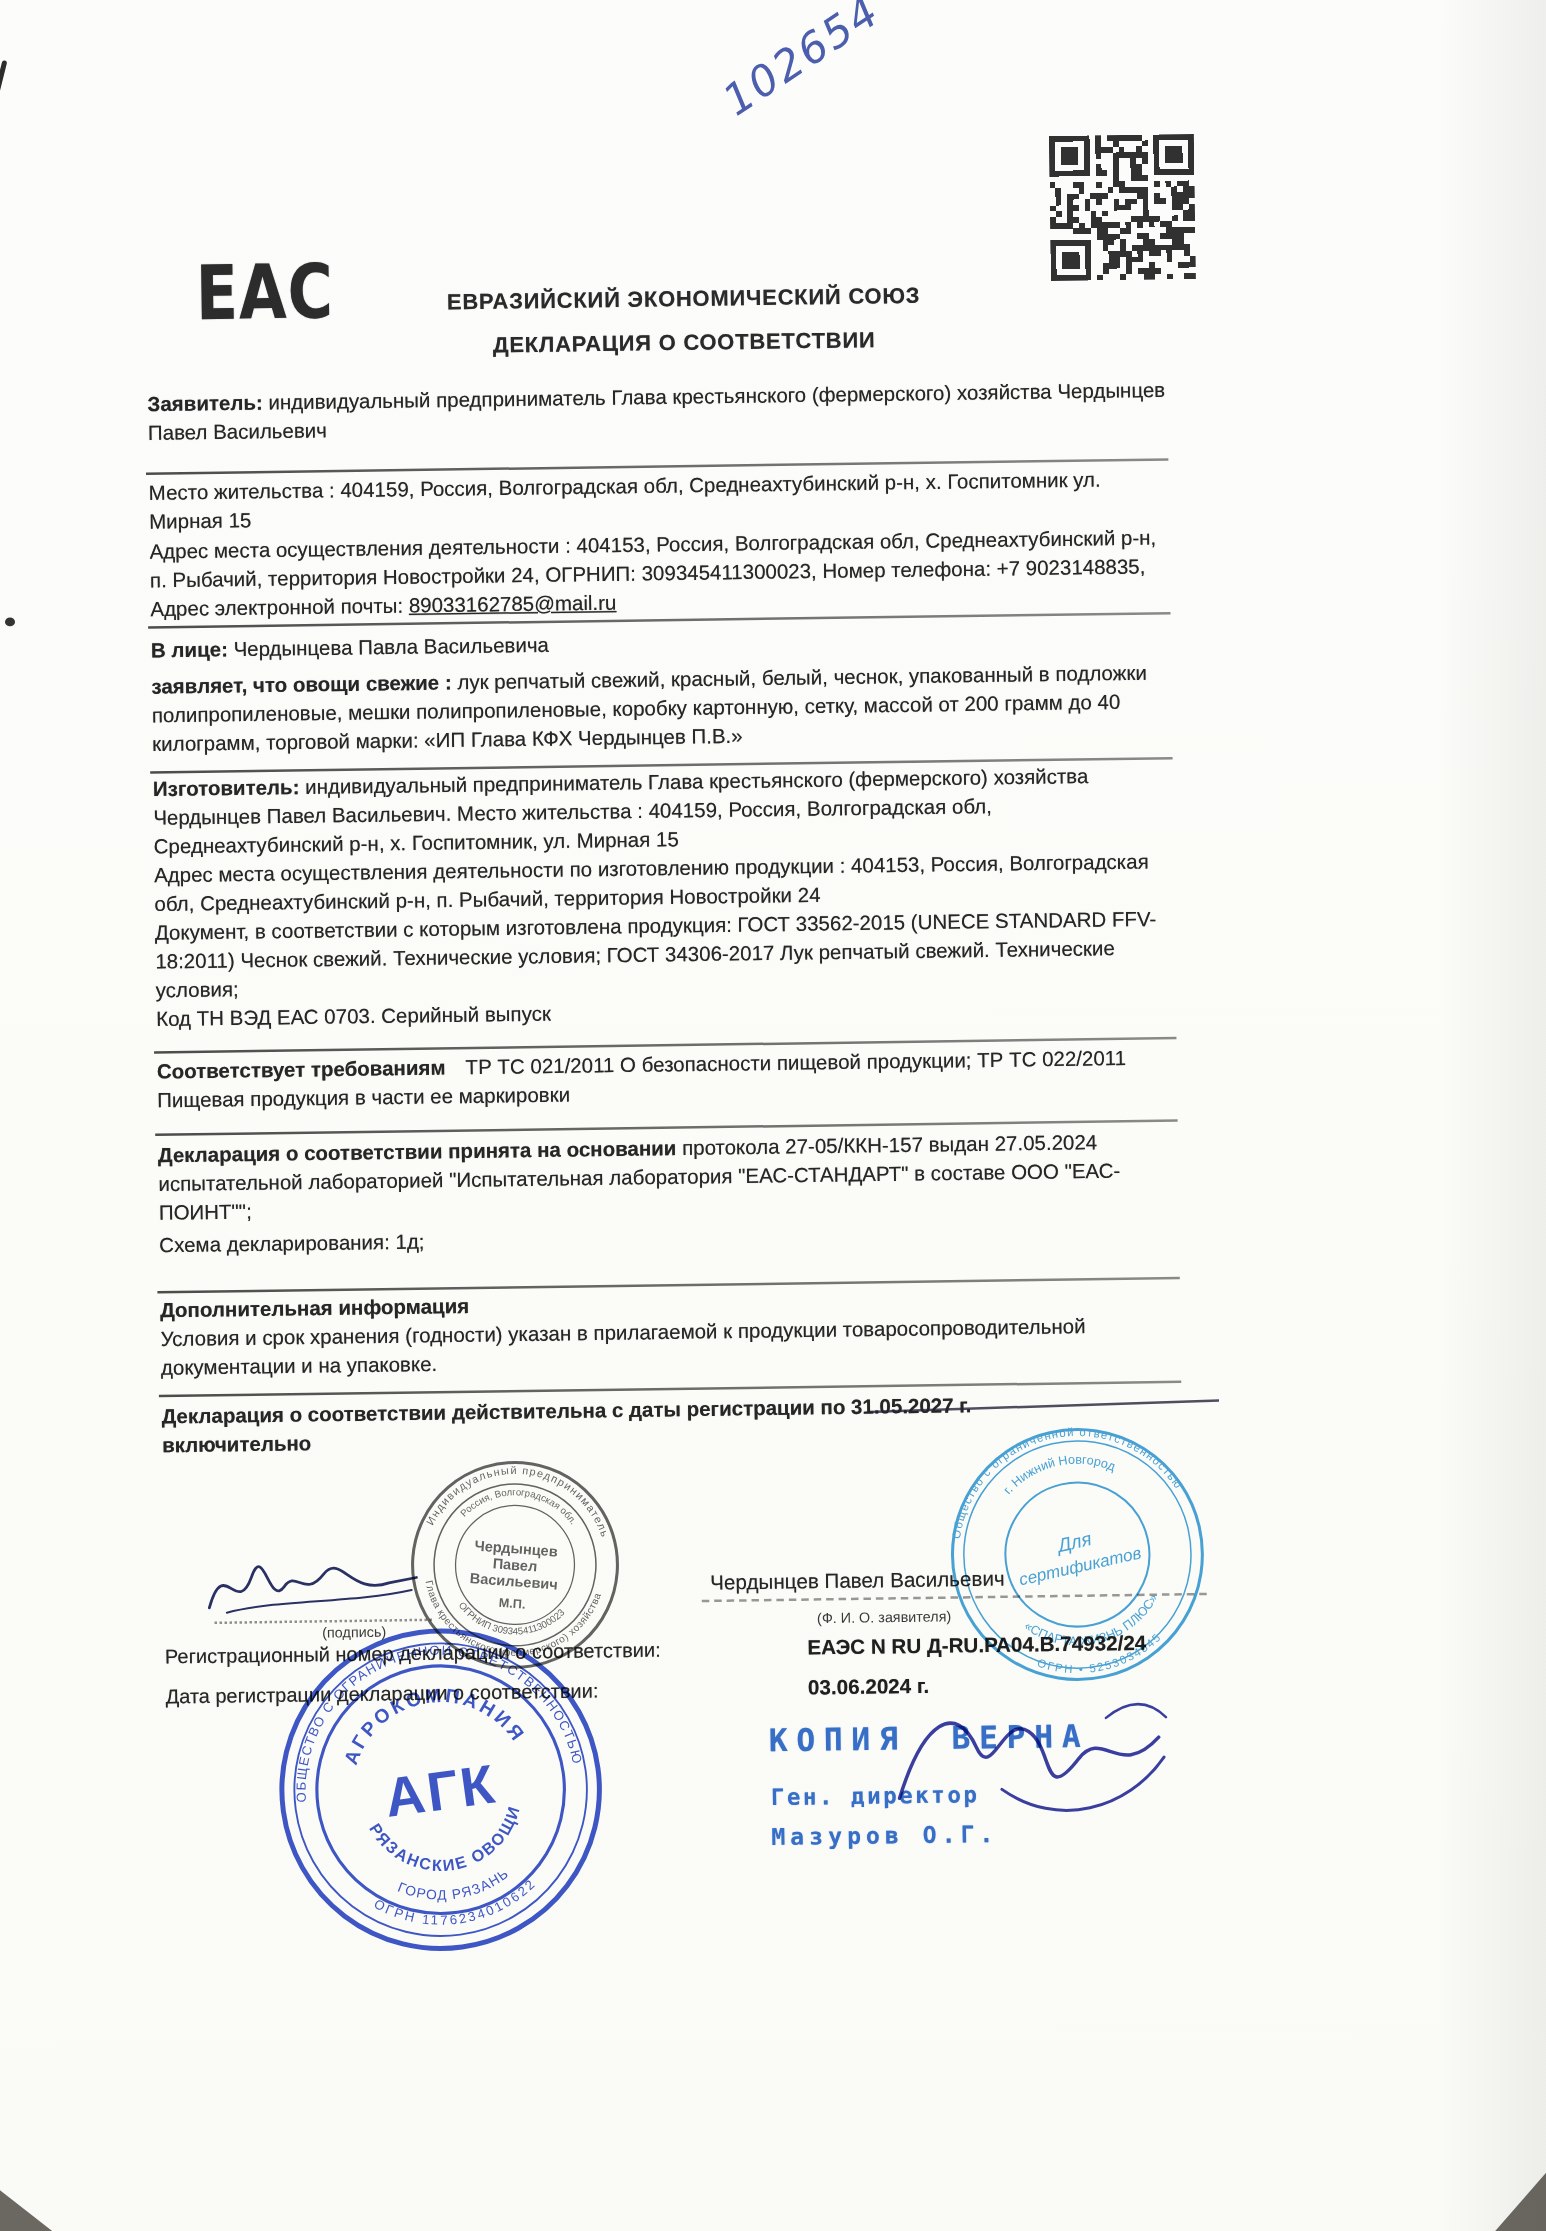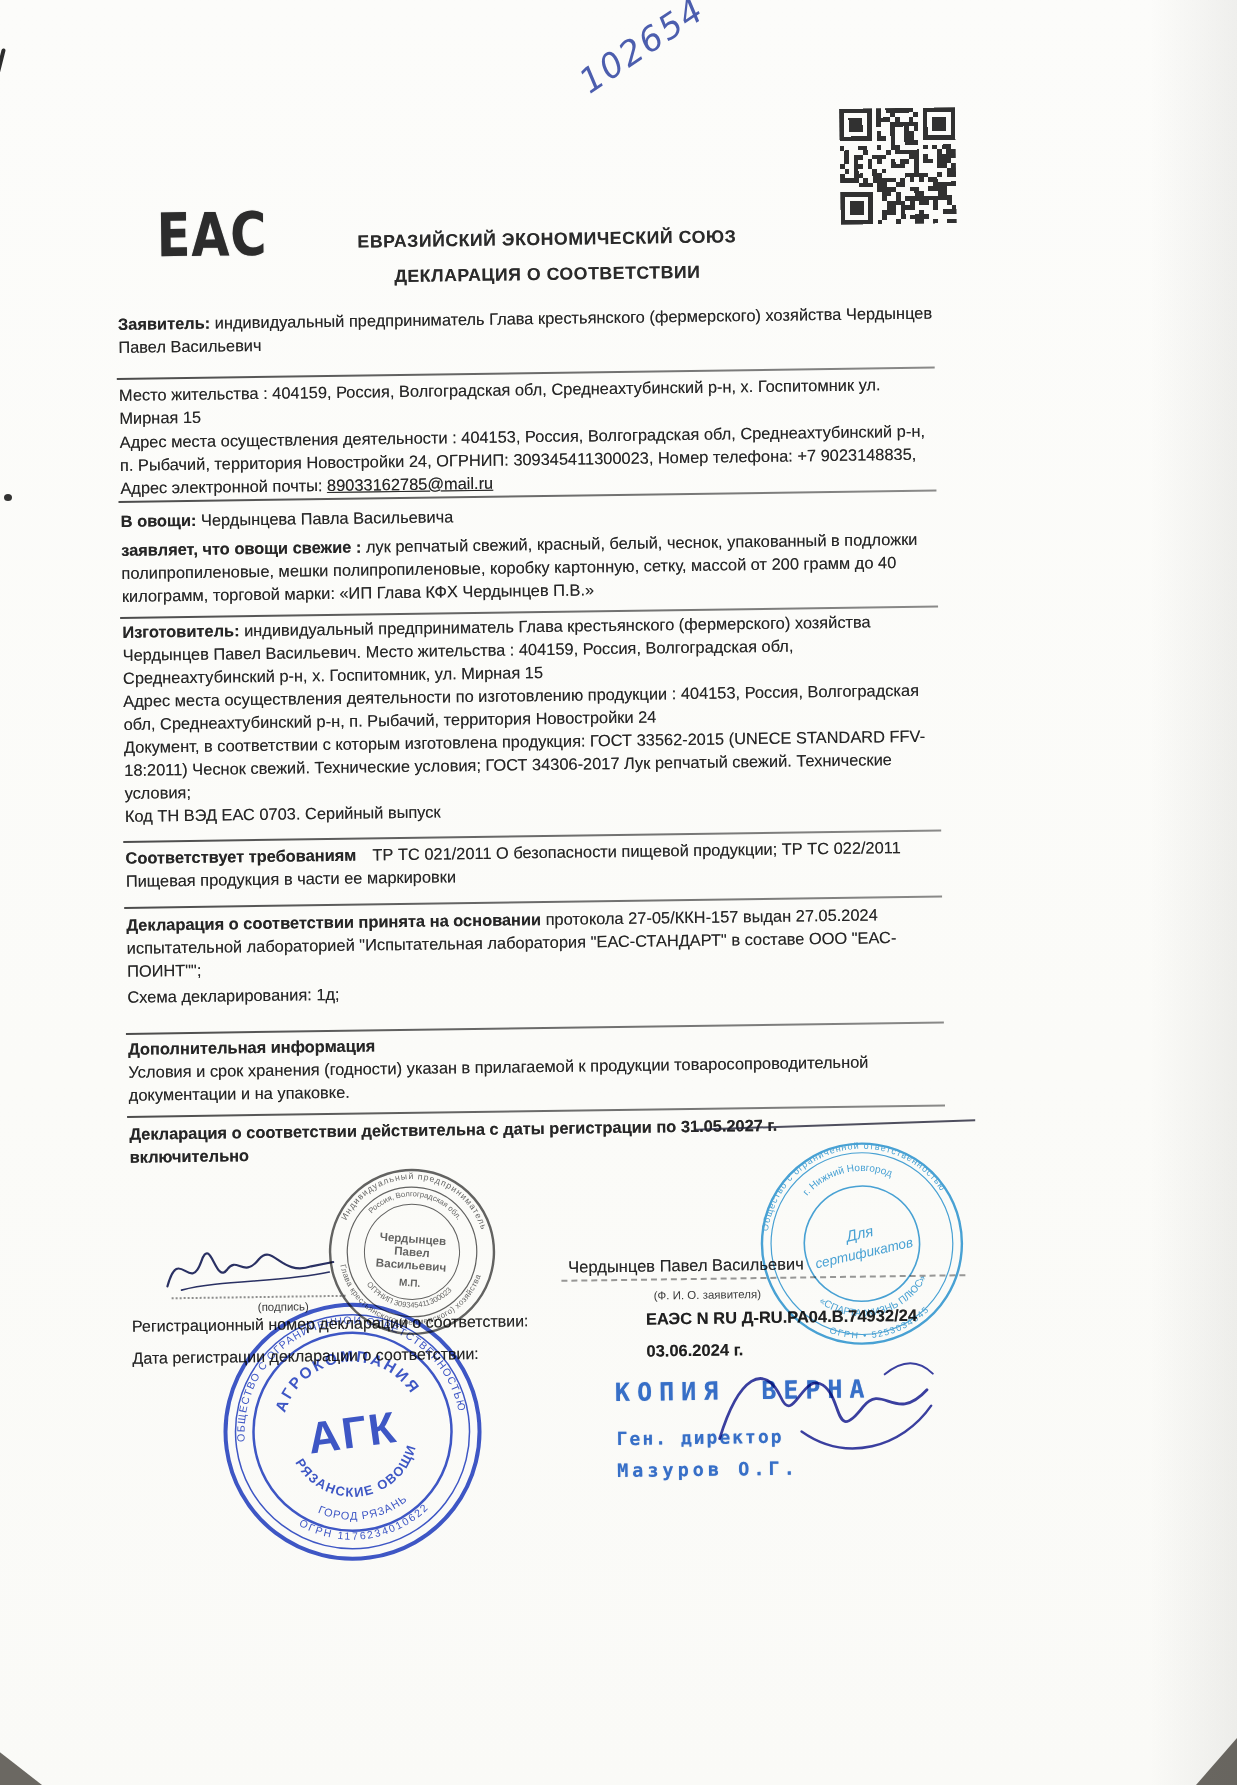--- a/index.html
+++ b/index.html
@@ -319,21 +319,21 @@
       <p class="t" style="top:306px"><span class="lead">Заявитель:</span><span> индивидуальный предприниматель Глава крестьянского (фермерского) хозяйства Чердынцев Павел Васильевич</span></p>
 
       <div class="rule" style="top:371px"></div>
 
       <p class="t" style="top:377px">Место жительства : 404159, Россия, Волгоградская обл, Среднеахтубинский р-н, х. Госпитомник ул. Мирная 15</p>
 
       <p class="t" style="top:424px"><span>Адрес места осуществления деятельности : 404153, Россия, Волгоградская обл, Среднеахтубинский р-н, п. Рыбачий, территория Новостройки 24, ОГРНИП: 309345411300023, Номер телефона: +7 9023148835, Адрес электронной почты: </span><span class="u">89033162785@mail.ru</span></p>
 
       <div class="rule" style="top:494px"></div>
 
-      <p class="t" style="top:503px"><span class="lead">В овощи:</span><span> Чердынцева Павла Васильевича</span></p>
+      <p class="t" style="top:503px"><span class="lead">В лице:</span><span> Чердынцева Павла Васильевича</span></p>
 
       <p class="t" style="top:532px"><span class="lead">заявляет, что овощи свежие :</span><span> лук репчатый свежий, красный, белый, чеснок, упакованный в подложки полипропиленовые, мешки полипропиленовые, коробку картонную, сетку, массой от 200 грамм до 40 килограмм, торговой марки: «ИП Глава КФХ Чердынцев П.В.»</span></p>
 
       <div class="rule" style="top:610px"></div>
 
       <p class="t" style="top:614px"><span class="lead">Изготовитель:</span><span> индивидуальный предприниматель Глава крестьянского (фермерского) хозяйства Чердынцев Павел Васильевич. Место жительства : 404159, Россия, Волгоградская обл, Среднеахтубинский р-н, х. Госпитомник, ул. Мирная 15</span></p>
 
       <p class="t" style="top:683px">Адрес места осуществления деятельности по изготовлению продукции : 404153, Россия, Волгоградская обл, Среднеахтубинский р-н, п. Рыбачий, территория Новостройки 24</p>
 
       <p class="t" style="top:729px">Документ, в соответствии с которым изготовлена продукция: ГОСТ 33562-2015 (UNECE STANDARD FFV-18:2011) Чеснок свежий. Технические условия; ГОСТ 34306-2017 Лук репчатый свежий. Технические условия;</p>

